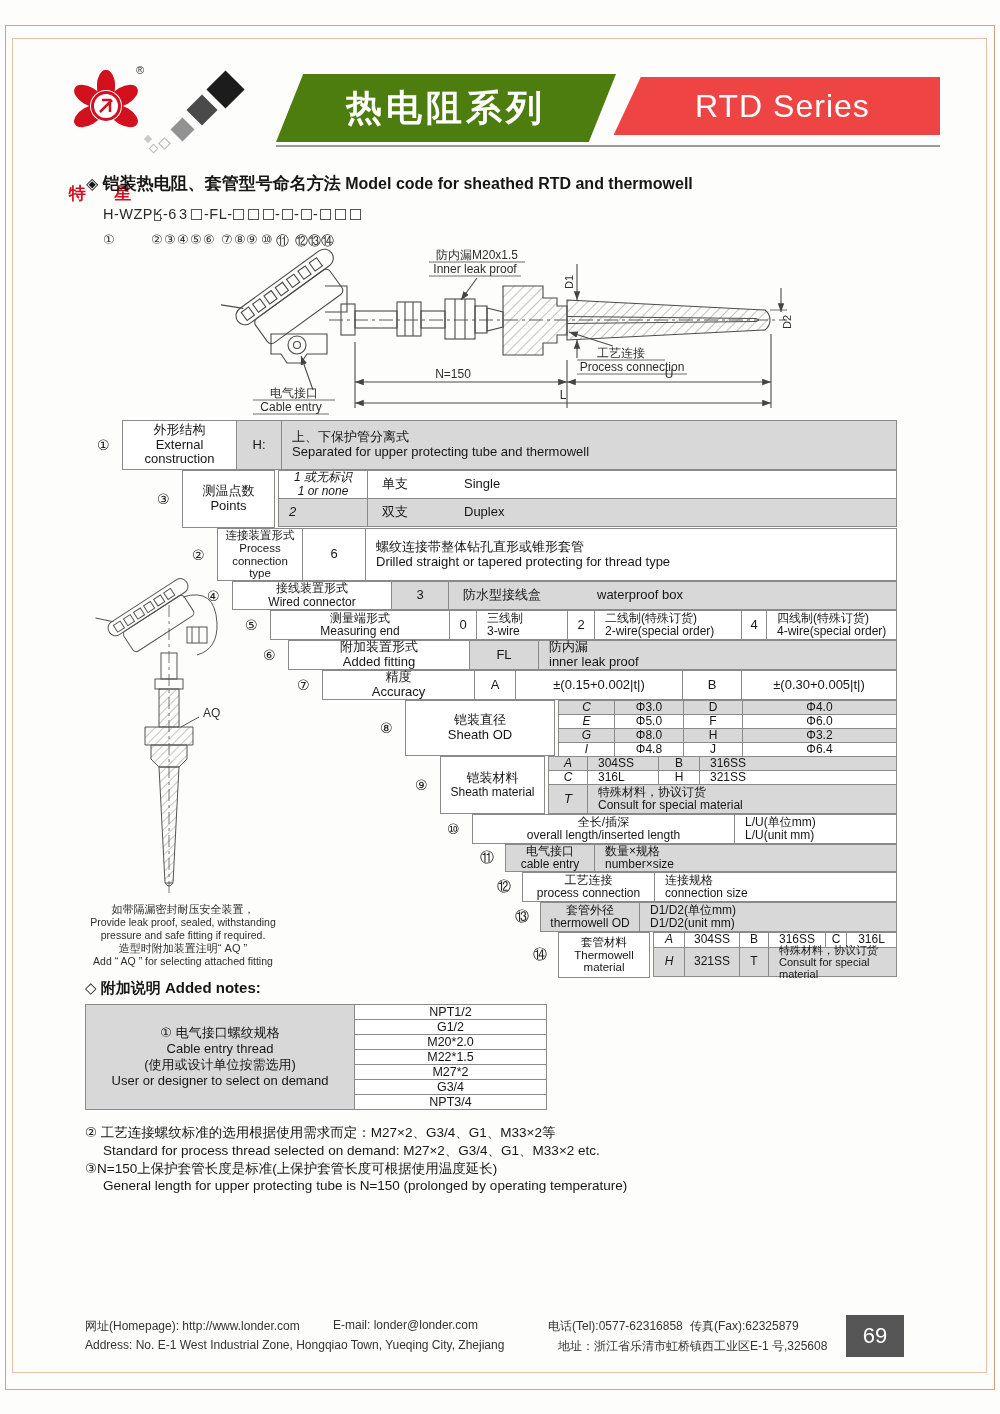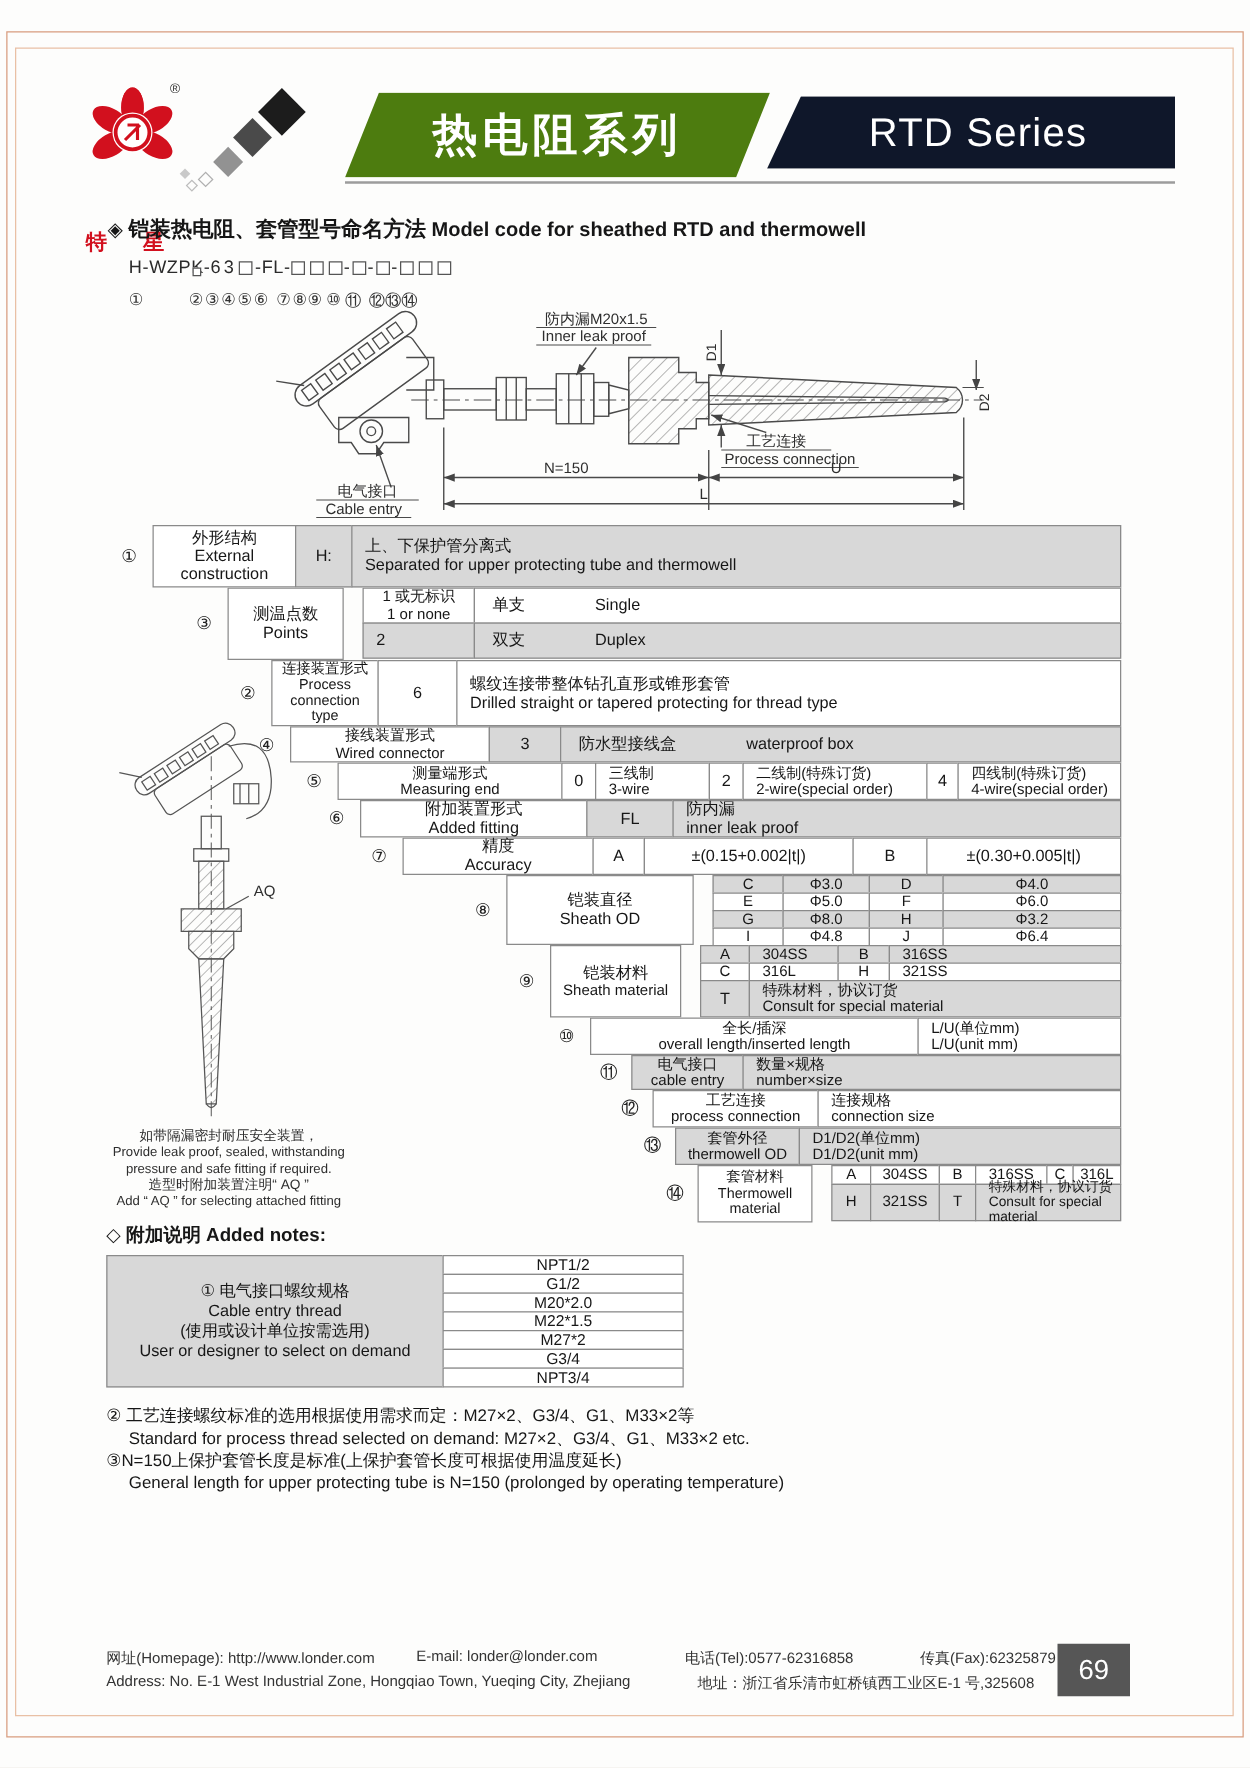--- a/index.html
+++ b/index.html
@@ -7,21 +7,21 @@
 .page { position:relative; width:1000px; height:1414px; background:#fdfdfc;
   font-family:"Liberation Sans","DejaVu Sans",sans-serif; color:#161616; overflow:hidden; }
 .abs { position:absolute; }
 
 .frame-outer { left:5px; top:25px; width:990px; height:1365px; border:1px solid #d89c7e; }
 .frame-inner { left:12px; top:38px; width:975px; height:1335px; border:1px solid #e9c0a5; }
 
 .red-band { left:276px; top:74px; width:340px; height:68px; background:#4d7c0f;
   clip-path:polygon(8% 0,100% 0,92% 100%,0 100%); display:flex; align-items:center; justify-content:center; }
 .red-band span { color:#fff; font-size:36px; font-weight:bold; letter-spacing:4px; }
-.gray-band { left:600px; top:77px; width:340px; height:58px; background:#0f172a;
+.gray-band { left:600px; top:77px; width:340px; height:58px; background:#ef4444;
   clip-path:polygon(12% 0,100% 0,100% 100%,4% 100%); display:flex; align-items:center; }
 .gray-band span { color:#fff; font-size:32px; padding-left:95px; letter-spacing:1px; }
 .band-rule { left:276px; top:145px; width:664px; height:2px; background:#9c9c9c; }
 .diamond { position:absolute; transform:rotate(45deg); }
 .logo-cn { left:64px; top:182px; width:84px; text-align:center; color:#d2101e;
   font-weight:bold; font-size:17px; letter-spacing:12px; white-space:nowrap; }
 
 .sec-title { left:86px; top:172px; font-size:16px; font-weight:bold; white-space:nowrap; }
 .sec-title .cn { font-size:17px; }
 
@@ -32,21 +32,21 @@
 
 .trow { position:absolute; display:flex; align-items:stretch; font-size:13px; }
 .cell { border:1px solid #8a8a8a; background:#fff; display:flex; flex-direction:column;
   align-items:center; justify-content:center; text-align:center; line-height:1.12; }
 .cell + .cell { margin-left:-1px; }
 .g { background:#d8d8d8; }
 .lft { align-items:flex-start; text-align:left; padding-left:10px; }
 .vstack { display:flex; flex-direction:column; flex:1; margin-left:-1px; }
 .hrow { display:flex; }
 .hrow + .hrow { margin-top:-1px; }
-.hrow .cell:first-child { margin-left:16px; }
+.hrow .cell:first-child { margin-left:4px;font-style:italic; }
 .cnum { position:absolute; left:-25px; top:50%; transform:translateY(-50%); font-size:14px; color:#222; }
 .s12 { font-size:12px; } .s11 { font-size:11px; } .s115 { font-size:11.5px; }
 .pair { flex-direction:row; justify-content:flex-start; }
 .pair .cn { padding-left:14px; } .pair .en { padding-left:56px; }
 
 svg { position:absolute; overflow:visible; }
 svg text { font-family:"Liberation Sans","DejaVu Sans",sans-serif; fill:#2e2e2e; }
 
 .an-head { left:85px; top:979px; font-size:15px; font-weight:bold; }
 .an-table { left:85px; top:1004px; width:462px; display:flex; position:absolute; }
@@ -657,20 +657,20 @@
   </div>
 
   <div class="note-line" style="left:85px;top:1124px">② 工艺连接螺纹标准的选用根据使用需求而定：M27×2、G3/4、G1、M33×2等</div>
   <div class="note-line" style="left:103px;top:1142px">Standard for process thread selected on demand: M27×2、G3/4、G1、M33×2 etc.</div>
   <div class="note-line" style="left:85px;top:1160px">③N=150上保护套管长度是标准(上保护套管长度可根据使用温度延长)</div>
   <div class="note-line" style="left:103px;top:1178px">General length for upper protecting tube is N=150 (prolonged by operating temperature)</div>
 
   <div class="foot" style="left:85px;top:1318px">网址(Homepage): http://www.londer.com</div>
   <div class="foot" style="left:333px;top:1318px">E-mail: londer@londer.com</div>
   <div class="foot" style="left:548px;top:1318px">电话(Tel):0577-62316858</div>
-  <div class="foot" style="left:736px;top:1318px">传真(Fax):62325879</div>
+  <div class="foot" style="left:690px;top:1318px">传真(Fax):62325879</div>
   <div class="foot" style="left:85px;top:1338px">Address: No. E-1 West Industrial Zone, Hongqiao Town, Yueqing City, Zhejiang</div>
   <div class="foot" style="left:558px;top:1338px">地址：浙江省乐清市虹桥镇西工业区E-1 号,325608</div>
   <div class="abs page-badge">
     <span>69</span>
   </div>
 
 </div>
 
 </body></html>

